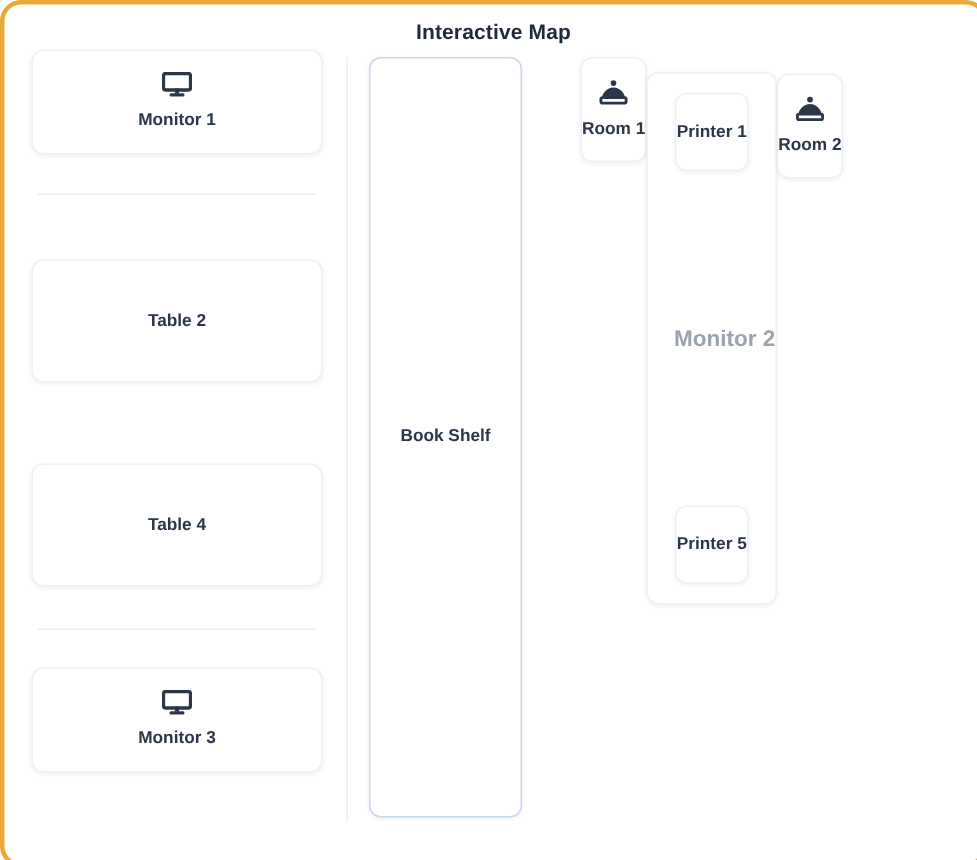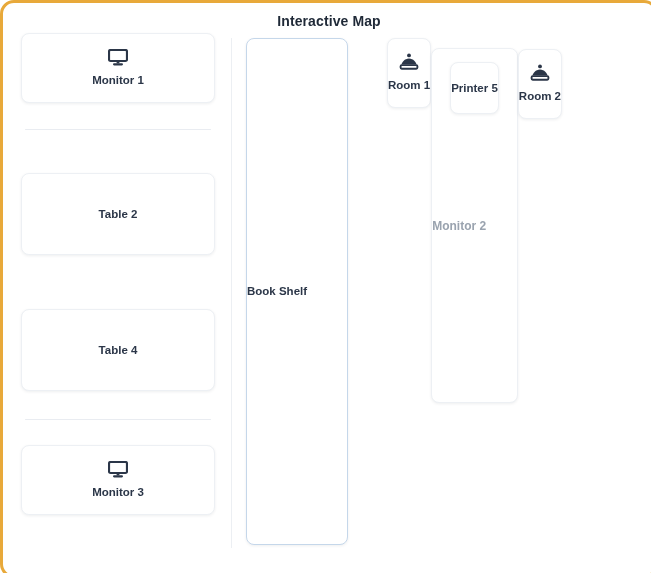--- a/index.html
+++ b/index.html
@@ -105,21 +105,21 @@
   }
 
   #book-shelf {
     height: 507px;
     border: 1px solid #c5d7ea;
     border-radius: 8px;
     background: #ffffff;
     box-shadow: 0 1px 3px rgba(15, 23, 42, 0.07);
     display: flex;
     align-items: center;
-    justify-content: flex-start;
+    justify-content: center;
     font-size: 11.5px;
     font-weight: bold;
     color: #2b3648;
   }
 
   
   #right-column {
     flex: 1 1 auto;
     margin-left: 39px;
     margin-right: 11px;
@@ -145,22 +145,22 @@
   }
 
   #monitor-2-zone .nested { height: 52px; }
 
   #monitor-2-label {
     position: absolute;
     left: 0;
     right: 0;
     top: 50%;
     transform: translateY(-50%);
-    text-align: left;
-    font-size: 12px;
+    text-align: right;
+    font-size: 15px;
     font-weight: bold;
     color: #9aa3af;
   }
 
   #room-2-card { height: 64px; margin-top: 11px; }
 </style>
 </head>
 <body>
 
 <div id="app-frame">
@@ -229,20 +229,23 @@
             <path d="M11 5.4 C 6.6 5.4 3.9 9.2 3.4 11.6 L18.6 11.6 C 18.1 9.2 15.4 5.4 11 5.4 Z" fill="#2b3648"></path>
             <rect x="2.6" y="12.1" width="16.8" height="3.6" rx="1.1" fill="none" stroke="#2b3648" stroke-width="1.9"></rect>
           </svg>
         </span>
         <span class="card-label">Room 1</span>
       </div>
 
       <div id="monitor-2-zone">
         <div id="monitor-2-label">Monitor 2</div>
 
+        <div class="card nested">
+          <span class="card-label">Printer 1</span>
+        </div>
 
         <div class="card nested">
           <span class="card-label">Printer 5</span>
         </div>
       </div>
 
       <div class="card" id="room-2-card">
         <span class="icon">
           <svg width="22" height="18" viewBox="0 0 22 18" aria-hidden="true">
             <circle cx="11" cy="2.4" r="1.9" fill="#2b3648"></circle>

